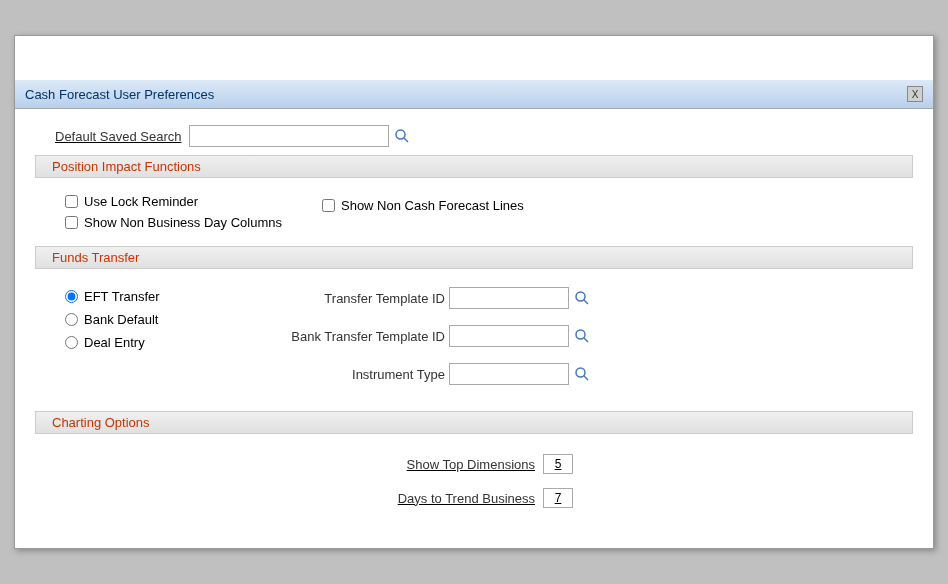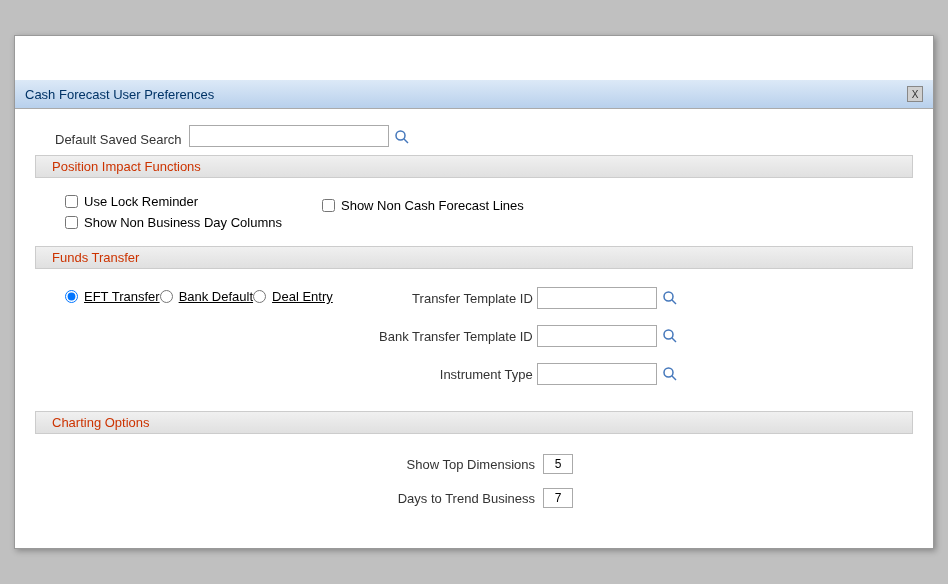--- a/index.html
+++ b/index.html
@@ -43,23 +43,24 @@
       align-items: center;
       justify-content: center;
       font-size: 10px;
       color: #333;
     }
     .content {
       padding: 16px 20px 16px 20px;
     }
     .default-search-row {
       display: flex;
-      align-items: flex-end;
+      align-items: center;
       margin-bottom: 8px;
       margin-left: 20px;
+      text-decoration: underline;
     }
     .field-label {
       color: #333;
       margin-right: 8px;
       white-space: nowrap;
     }
     .text-input {
       border: 1px solid #aaa;
       height: 22px;
       padding: 2px 4px;
@@ -97,24 +98,23 @@
       margin-right: 6px;
     }
     .two-col-section {
       display: flex;
       gap: 40px;
     }
     .col-left { flex: 0 0 auto; }
     .col-right { flex: 1; }
     .radio-group {
       display: flex;
-      flex-direction: row;
-      gap: 0;
+      flex-direction: column;
+      gap: 8px;
       padding-top: 4px;
-      text-decoration: underline;
     }
     .radio-row {
       display: flex;
       align-items: center;
     }
     .radio-row input[type="radio"] {
       margin-right: 6px;
     }
     .field-row {
       display: flex;
@@ -138,20 +138,21 @@
     .charting-body {
       display: flex;
       flex-direction: column;
       align-items: center;
       padding: 10px 0 10px 0;
     }
     .charting-row {
       display: flex;
       align-items: center;
       margin-bottom: 14px;
+      text-decoration: underline;
     }
     .charting-label {
       color: #333;
       text-align: right;
       margin-right: 8px;
       white-space: nowrap;
       min-width: 160px;
     }
     .tiny-input {
       width: 30px;

